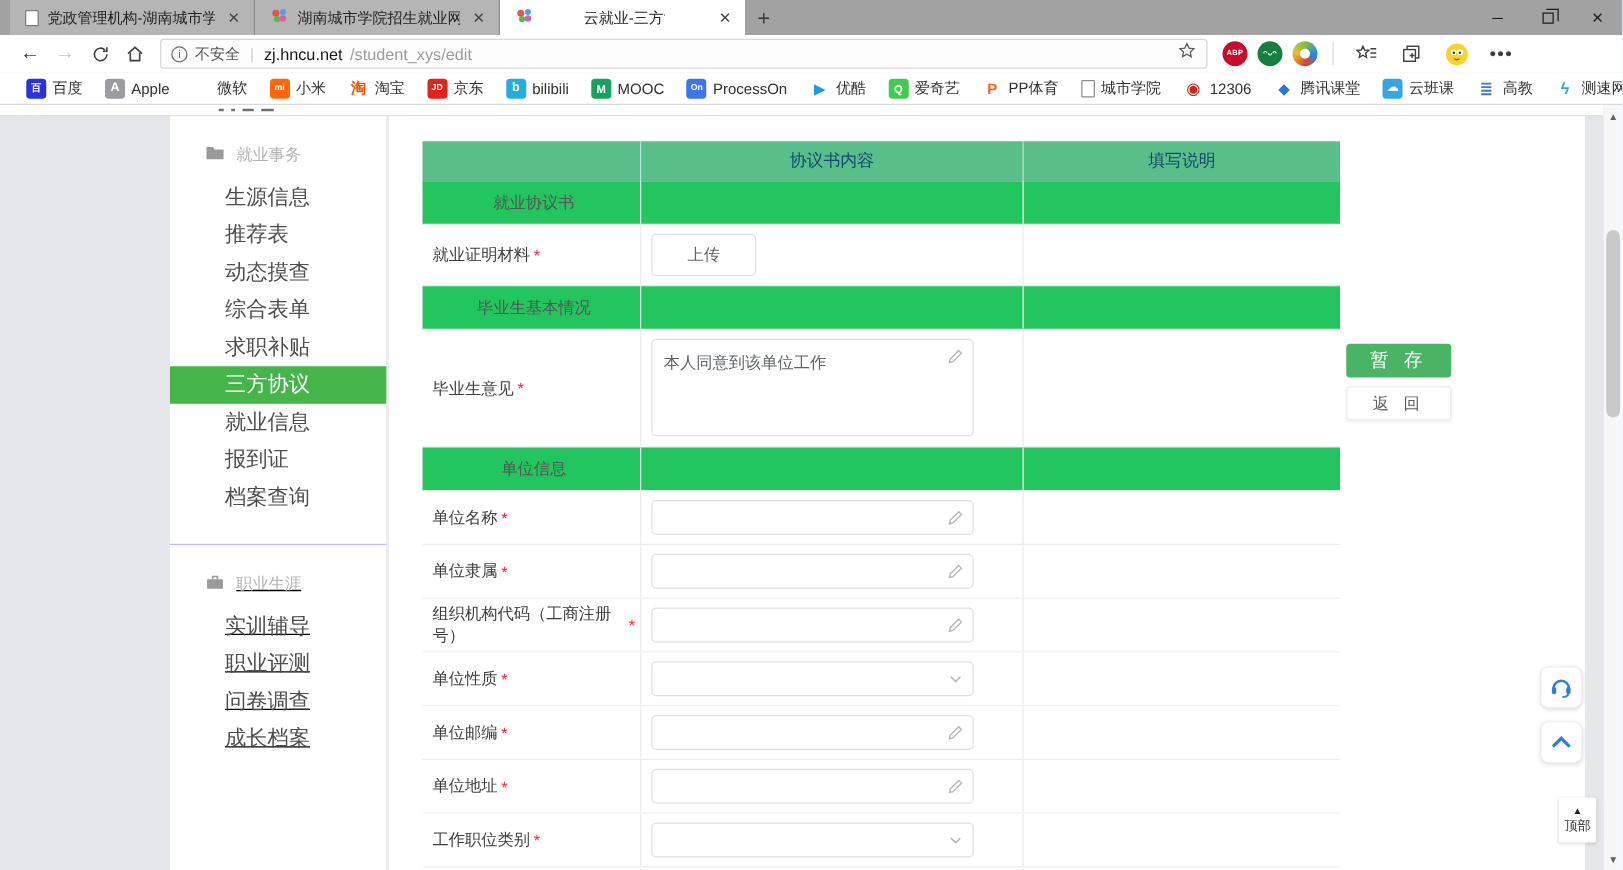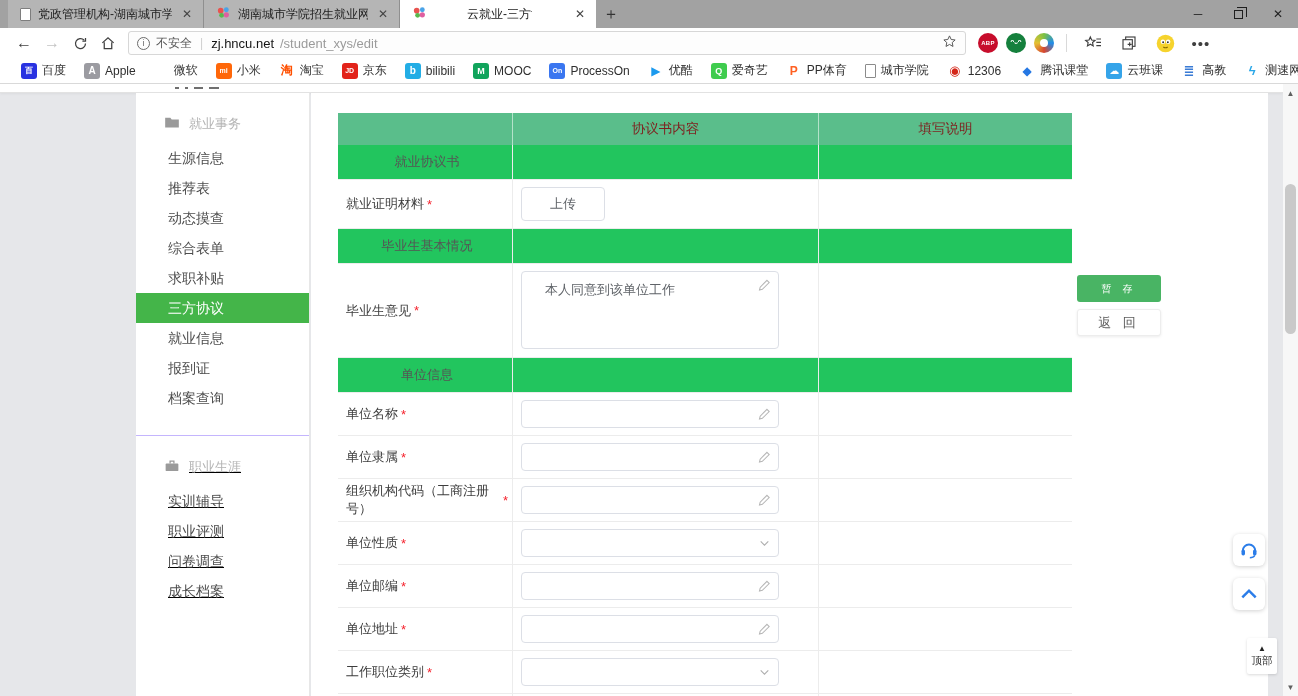--- a/index.html
+++ b/index.html
@@ -56,49 +56,49 @@
   .page { position:absolute; top:84px; left:0; right:15px; bottom:0; background:#e6e7ea; overflow:hidden; }
   .site-topstrip { position:absolute; top:0; left:0; right:0; height:9px; background:#fff; border-bottom:1px solid #e2e2e2; box-shadow:0 1px 3px rgba(0,0,0,.05); }
   .clip-strokes { position:absolute; top:3px; left:175px; display:flex; gap:6px; }
   .clip-strokes i { display:block; height:2px; background:#6f6f6f; }
 
   .sidebar { position:absolute; top:9px; left:136px; width:174px; bottom:0; background:#fff; border-right:1px solid #e7e7e7; }
   .side-section { padding-top:20px; }
   .side-section + .side-section { margin-top:16px; border-top:1px solid #c4b5fd;text-decoration:underline; }
   .sec-head { display:flex; align-items:center; gap:9px; padding-left:28px; height:22px; color:#b3b3b3; font-size:13px; }
   .side-items { margin-top:8px; padding-bottom:6px; }
-  .side-item { height:30px; line-height:30px; padding-left:32px; font-size:14px; color:#4d4d4d; cursor:pointer; }
+  .side-item { height:30px; line-height:30px; padding-left:44px; font-size:17px; color:#4d4d4d; cursor:pointer; }
   .side-item.active { background:#44b549; color:#fff; }
 
   .main { position:absolute; top:9px; left:311px; right:15px; bottom:0; background:#fff; }
 
   
   .xtable { position:absolute; left:27px; top:20px; width:734px; font-size:13px; }
-  .thead { display:grid; grid-template-columns:175px 306px 253px; height:32px; background:#5abe8b; color:#7f1d1d; font-size:13.5px; }
+  .thead { display:grid; grid-template-columns:175px 306px 253px; height:32px; background:#5abe8b; color:#0c4a6e; font-size:13.5px; }
   .thead > div { display:flex; align-items:center; justify-content:center; border-right:1px solid rgba(255,255,255,.55); }
   .thead > div:last-child { border-right:none; }
   .trow { display:grid; grid-template-columns:175px 306px 253px; border-bottom:1px solid #ececec; background:#fff; }
   .trow > div { border-right:1px solid #ececec; display:flex; align-items:center; }
   .trow > div:last-child { border-right:none; }
   .trow.sec { background:#22c55e; min-height:35px; }
   .trow.sec .c1 { justify-content:center; color:#555; }
   .c1 { padding:0 4px 0 8px; color:#3d3d3d; }
   .c2 { padding:7px 8px; }
   .req { color:#f5222d; margin-left:3px; }
   .ctl { position:relative; width:258px; border:1px solid #dcdfe6; border-radius:4px; background:#fff; }
   .ctl-input { height:28px; }
-  .ctl-textarea { height:78px; padding:8px 26px 8px 23px; font-size:13px; color:#5f6368; line-height:1.5; align-self:flex-start; }
+  .ctl-textarea { height:78px; padding:8px 26px 8px 9px; font-size:13px; color:#5f6368; line-height:1.5; align-self:flex-start; }
   .ctl .edit-ic { position:absolute; right:7px; top:50%; transform:translateY(-50%); display:flex; }
   .ctl-textarea .edit-ic { top:13px; }
   .ctl .dd-ic { position:absolute; right:7px; top:50%; transform:translateY(-50%); display:flex; }
   .upload-btn { width:84px; height:34px; border:1px solid #dcdfe6; border-radius:4px; background:#fff; color:#5f6368; font-size:13px; }
 
   
   .actions { position:absolute; left:1077px; top:191px; width:84px; }
-  .btn-save { width:84px; height:27px; background:#49b464; color:#fff; font-size:10px; border:none; border-radius:3px; letter-spacing:4px; }
+  .btn-save { width:84px; height:27px; background:#49b464; color:#fff; font-size:15px; border:none; border-radius:3px; letter-spacing:4px; }
   .btn-back { margin-top:7px; width:84px; height:27px; background:#fff; color:#5d5d5d; font-size:13px; border:1px solid #ededed; border-radius:3px;
               letter-spacing:4px; box-shadow:0 1px 3px rgba(0,0,0,.08); }
 
   
   .float-btn { position:absolute; left:1233px; width:32px; height:32px; background:#fff; border-radius:6px; box-shadow:0 1px 4px rgba(0,0,0,.18);
                display:flex; align-items:center; justify-content:center; }
   .fb-headset { top:450px; }
   .fb-up { top:494px; }
   .totop { position:absolute; left:1247px; top:554px; width:30px; height:36px; background:#fff; box-shadow:0 1px 3px rgba(0,0,0,.15); border-radius:2px;
            display:flex; flex-direction:column; align-items:center; justify-content:center; gap:1px; }

